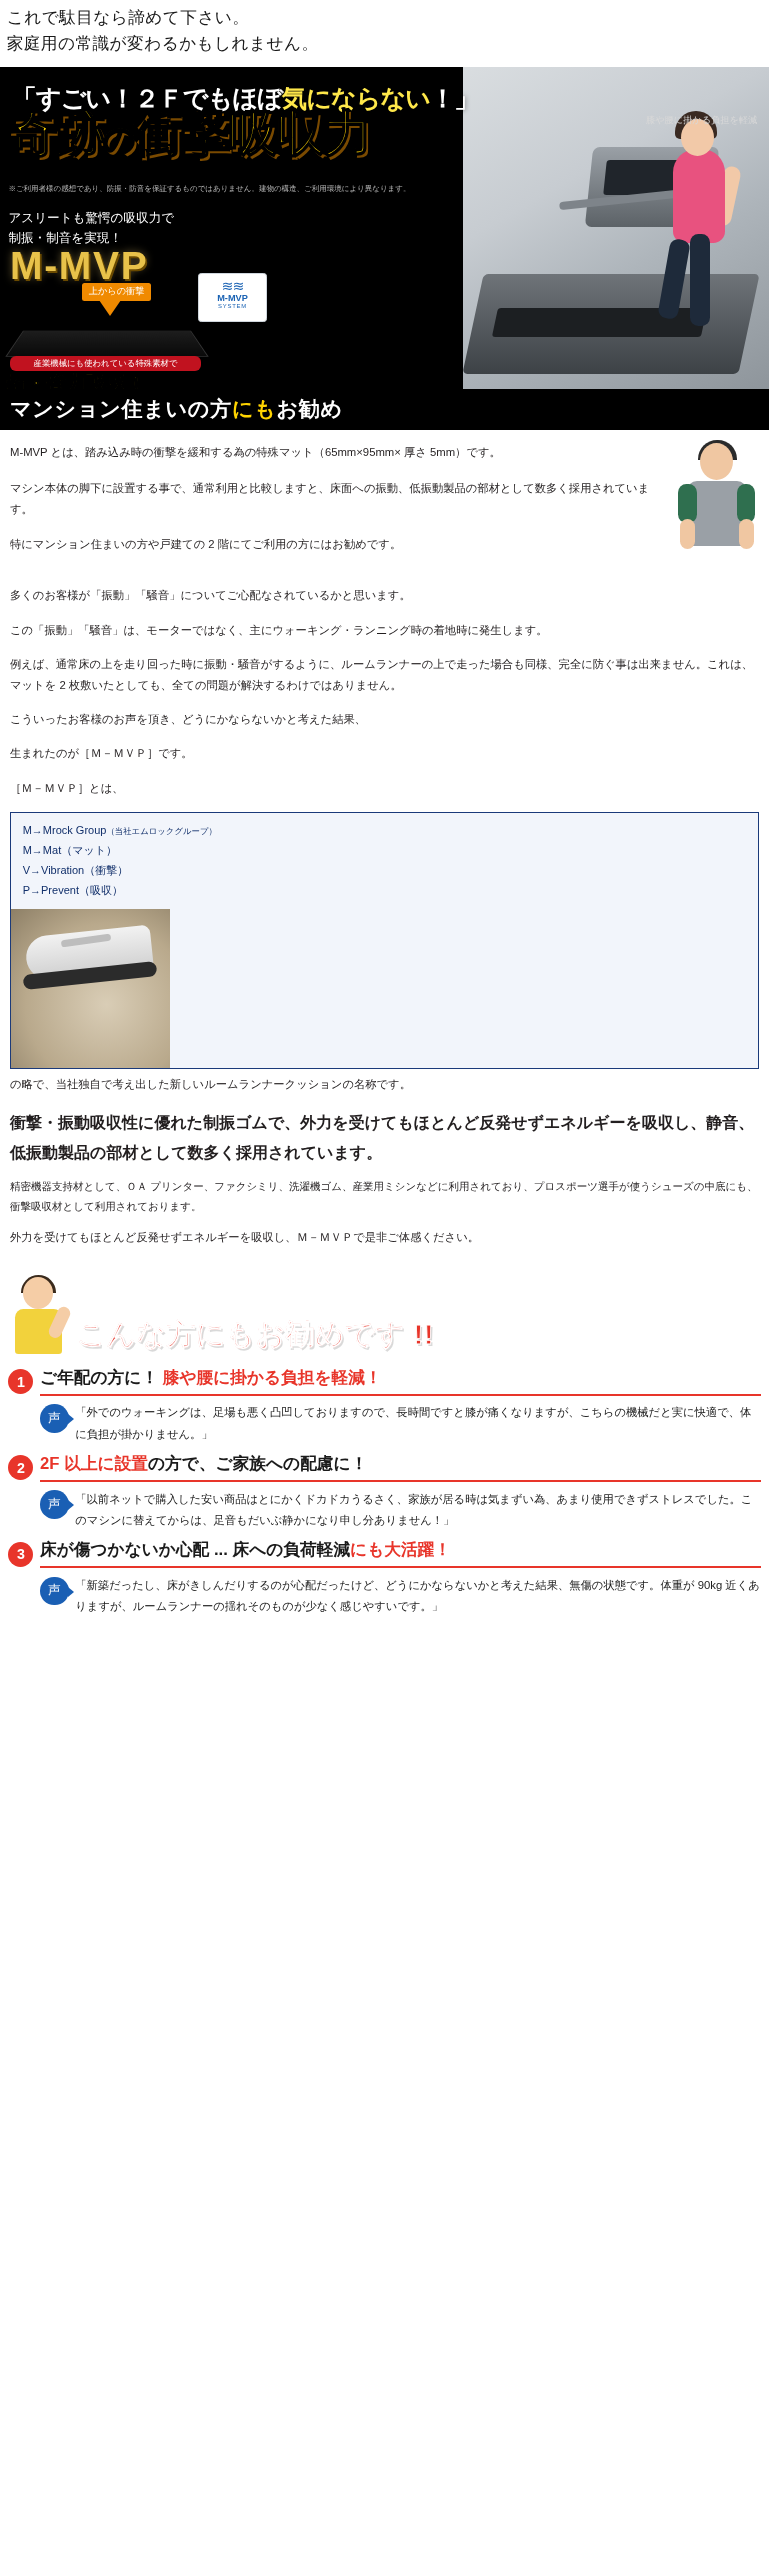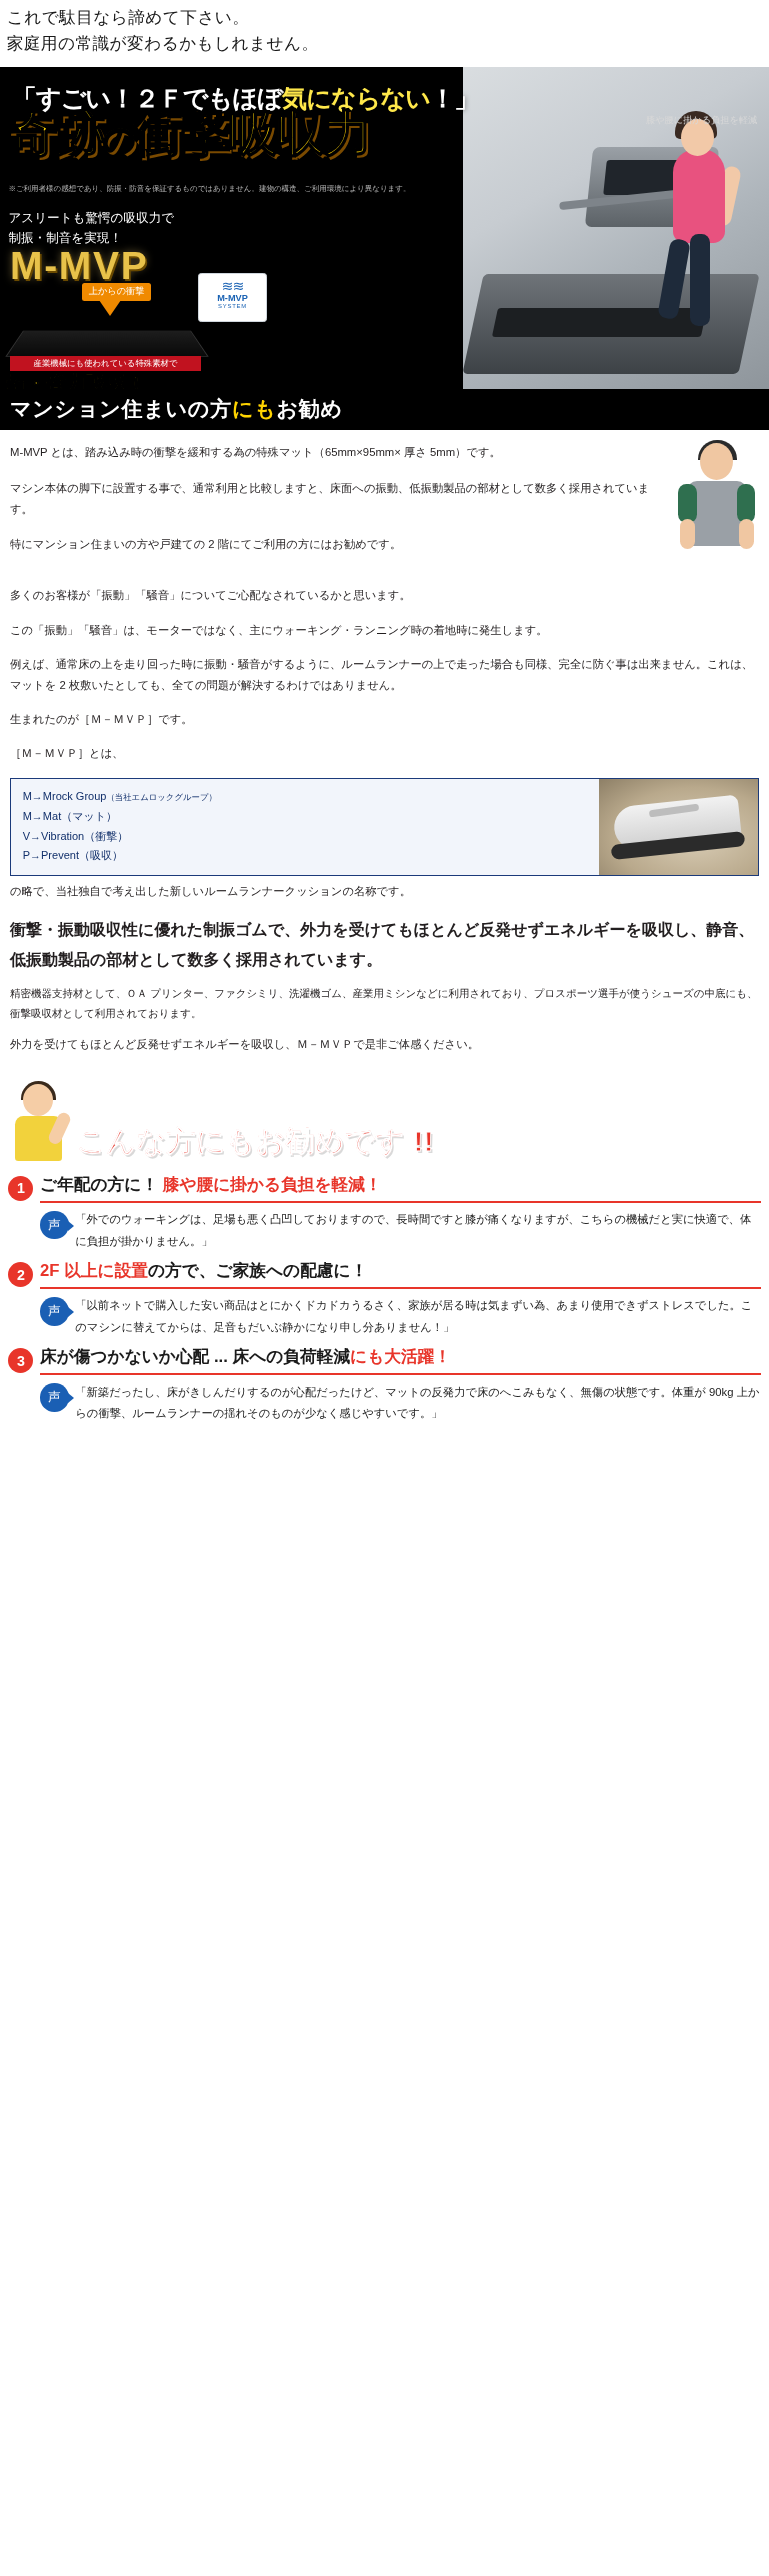--- a/index.html
+++ b/index.html
@@ -140,21 +140,21 @@
     position:absolute; left:198px; top:206px; width:69px; height:49px;
     background:#fff; border:0.8px solid #cfd6dd; border-radius:3.3px;
     text-align:center; padding-top:5px;
   }
   .sys-badge .wave { color:#1b63b4; font-size:14.2px; line-height:1; letter-spacing:-0.8px;}
   .sys-badge .n1 { color:#1b63b4; font-size:9.2px; font-weight:bold; }
   .sys-badge .n2 { color:#1b63b4; font-size:5.9px; letter-spacing:0.8px; }
   .strip-red {
     position:absolute; left:10px; top:289px; width:191px; height:15px;
     background:#c1121f; color:#fff; font-size:8.4px; text-align:center;
-    line-height:15px; border-radius:0;
+    line-height:15px; border-radius:6px;
   }
   .strip-big {
     position:absolute; left:6px; top:303px;
     font-size:20px; font-weight:bold; color:#ffd400;
     -webkit-text-stroke:1.3px #000; white-space:nowrap;
   }
 
   
   .section-bar {
     background:#000; color:#fff; font-size:21px; font-weight:bold;
@@ -195,20 +195,21 @@
   .man .arm-r { position:absolute; left:64px; top:77px; width:15px; height:30px; background:#f0c7a2; border-radius:7.5px;}
 
   .para { margin: 0 0 13.4px 0; }
   .para.gap { margin-top: 15px; }
 
   
   .defbox {
     border:0.8px solid #1b3a7a; background:#f2f5fb;
     display:flex; align-items:stretch; margin:8.4px 0 5px 0;
     min-height:89px;
+    flex-direction:column;
   }
   .defbox .lines { padding:8.4px 11.7px; font-size:11px; line-height:1.8; flex:1; color:#12306b; }
   .defbox .lines .small { font-size:8.4px; color:#12306b; }
   .shoe {
     width:159px; flex:0 0 159px;
     background: radial-gradient(ellipse at 60% 60%, #d9cdb6 0%, #b9a98c 60%, #8d7f66 100%);
     position:relative; overflow:hidden;
   }
   .shoe .body {
     position:absolute; left:15px; top:22px; width:126px; height:44px;
@@ -345,20 +346,21 @@
         <div class="sleeve-l"></div>
         <div class="sleeve-r"></div>
         <div class="arm-l"></div>
         <div class="arm-r"></div>
       </div>
     </div>
 
     <p class="para gap">多くのお客様が「振動」「騒音」についてご心配なされているかと思います。</p>
     <p class="para">この「振動」「騒音」は、モーターではなく、主にウォーキング・ランニング時の着地時に発生します。</p>
     <p class="para">例えば、通常床の上を走り回った時に振動・騒音がするように、ルームランナーの上で走った場合も同様、完全に防ぐ事は出来ません。これは、マットを 2 枚敷いたとしても、全ての問題が解決するわけではありません。</p>
+    <p class="para">こういったお客様のお声を頂き、どうにかならないかと考えた結果、</p>
     <p class="para">生まれたのが［Ｍ－ＭＶＰ］です。</p>
 
     <p class="para">［Ｍ－ＭＶＰ］とは、</p>
 
     <div class="defbox">
       <div class="lines">
         <div>
           <span>M→Mrock Group</span><span class="small">（当社エムロックグループ）</span>
         </div>
         <div>
@@ -423,19 +425,19 @@
   </div>
 
   <div class="tblock">
     <div class="num">3</div>
     <div class="tbody">
       <div class="theadline">
         <span>床が傷つかないか心配 ... 床への負荷軽減</span><span class="red">にも大活躍！</span>
       </div>
       <div class="tquote">
         <div class="koe">声</div>
-        <div class="qtext">「新築だったし、床がきしんだりするのが心配だったけど、マットの反発力で床のへこみもなく、無傷の状態です。体重が 90kg 上からの衝撃、ルームランナーの揺れそのものが少なく感じやすいです。」</div>
+        <div class="qtext">「新築だったし、床がきしんだりするのが心配だったけど、どうにかならないかと考えた結果、無傷の状態です。体重が 90kg 近くありますが、ルームランナーの揺れそのものが少なく感じやすいです。」</div>
       </div>
     </div>
   </div>
 
 </div>
 
 
 </body></html>

